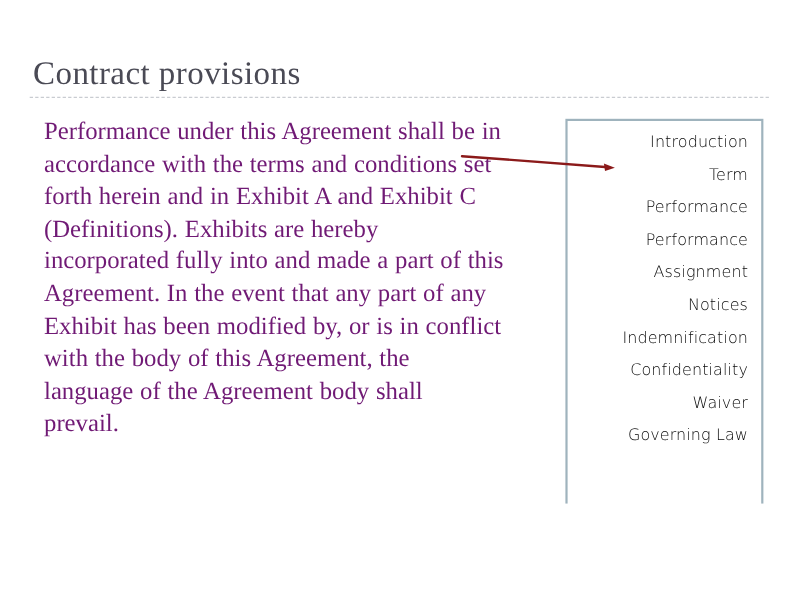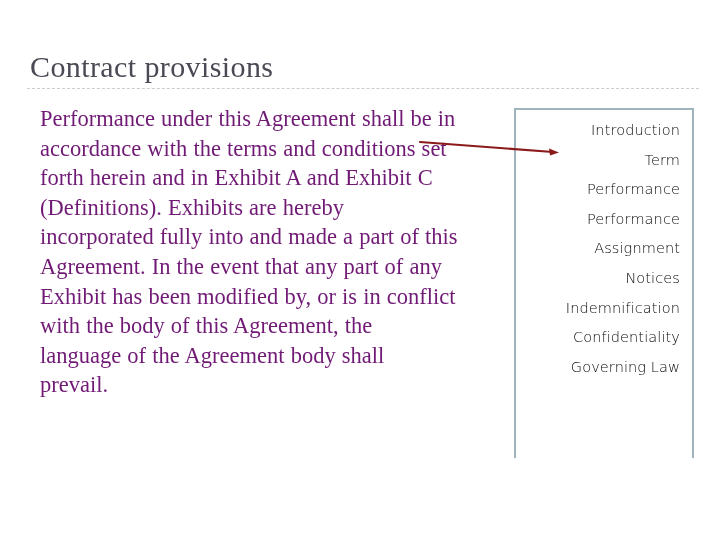--- a/index.html
+++ b/index.html
@@ -131,20 +131,21 @@
   <div class="outline-panel">
     <ul class="outline-list">
       <li>Introduction</li>
       <li>Term</li>
       <li>Performance</li>
       <li>Performance</li>
       <li>Assignment</li>
       <li>Notices</li>
       <li>Indemnification</li>
       <li>Confidentiality</li>
+      <li>Waiver</li>
       <li>Governing Law</li>
     </ul>
   </div>
 
   <svg class="connector-arrow" viewBox="0 0 150 32">
     <line x1="5" y1="10" x2="138" y2="20" stroke="#8b1a1a" stroke-width="2.2" stroke-linecap="round"></line>
     <polygon points="144,20.6 134,16.6 135,23.4" fill="#8b1a1a"></polygon>
   </svg>
 
   <div class="rule-bottom"></div>

